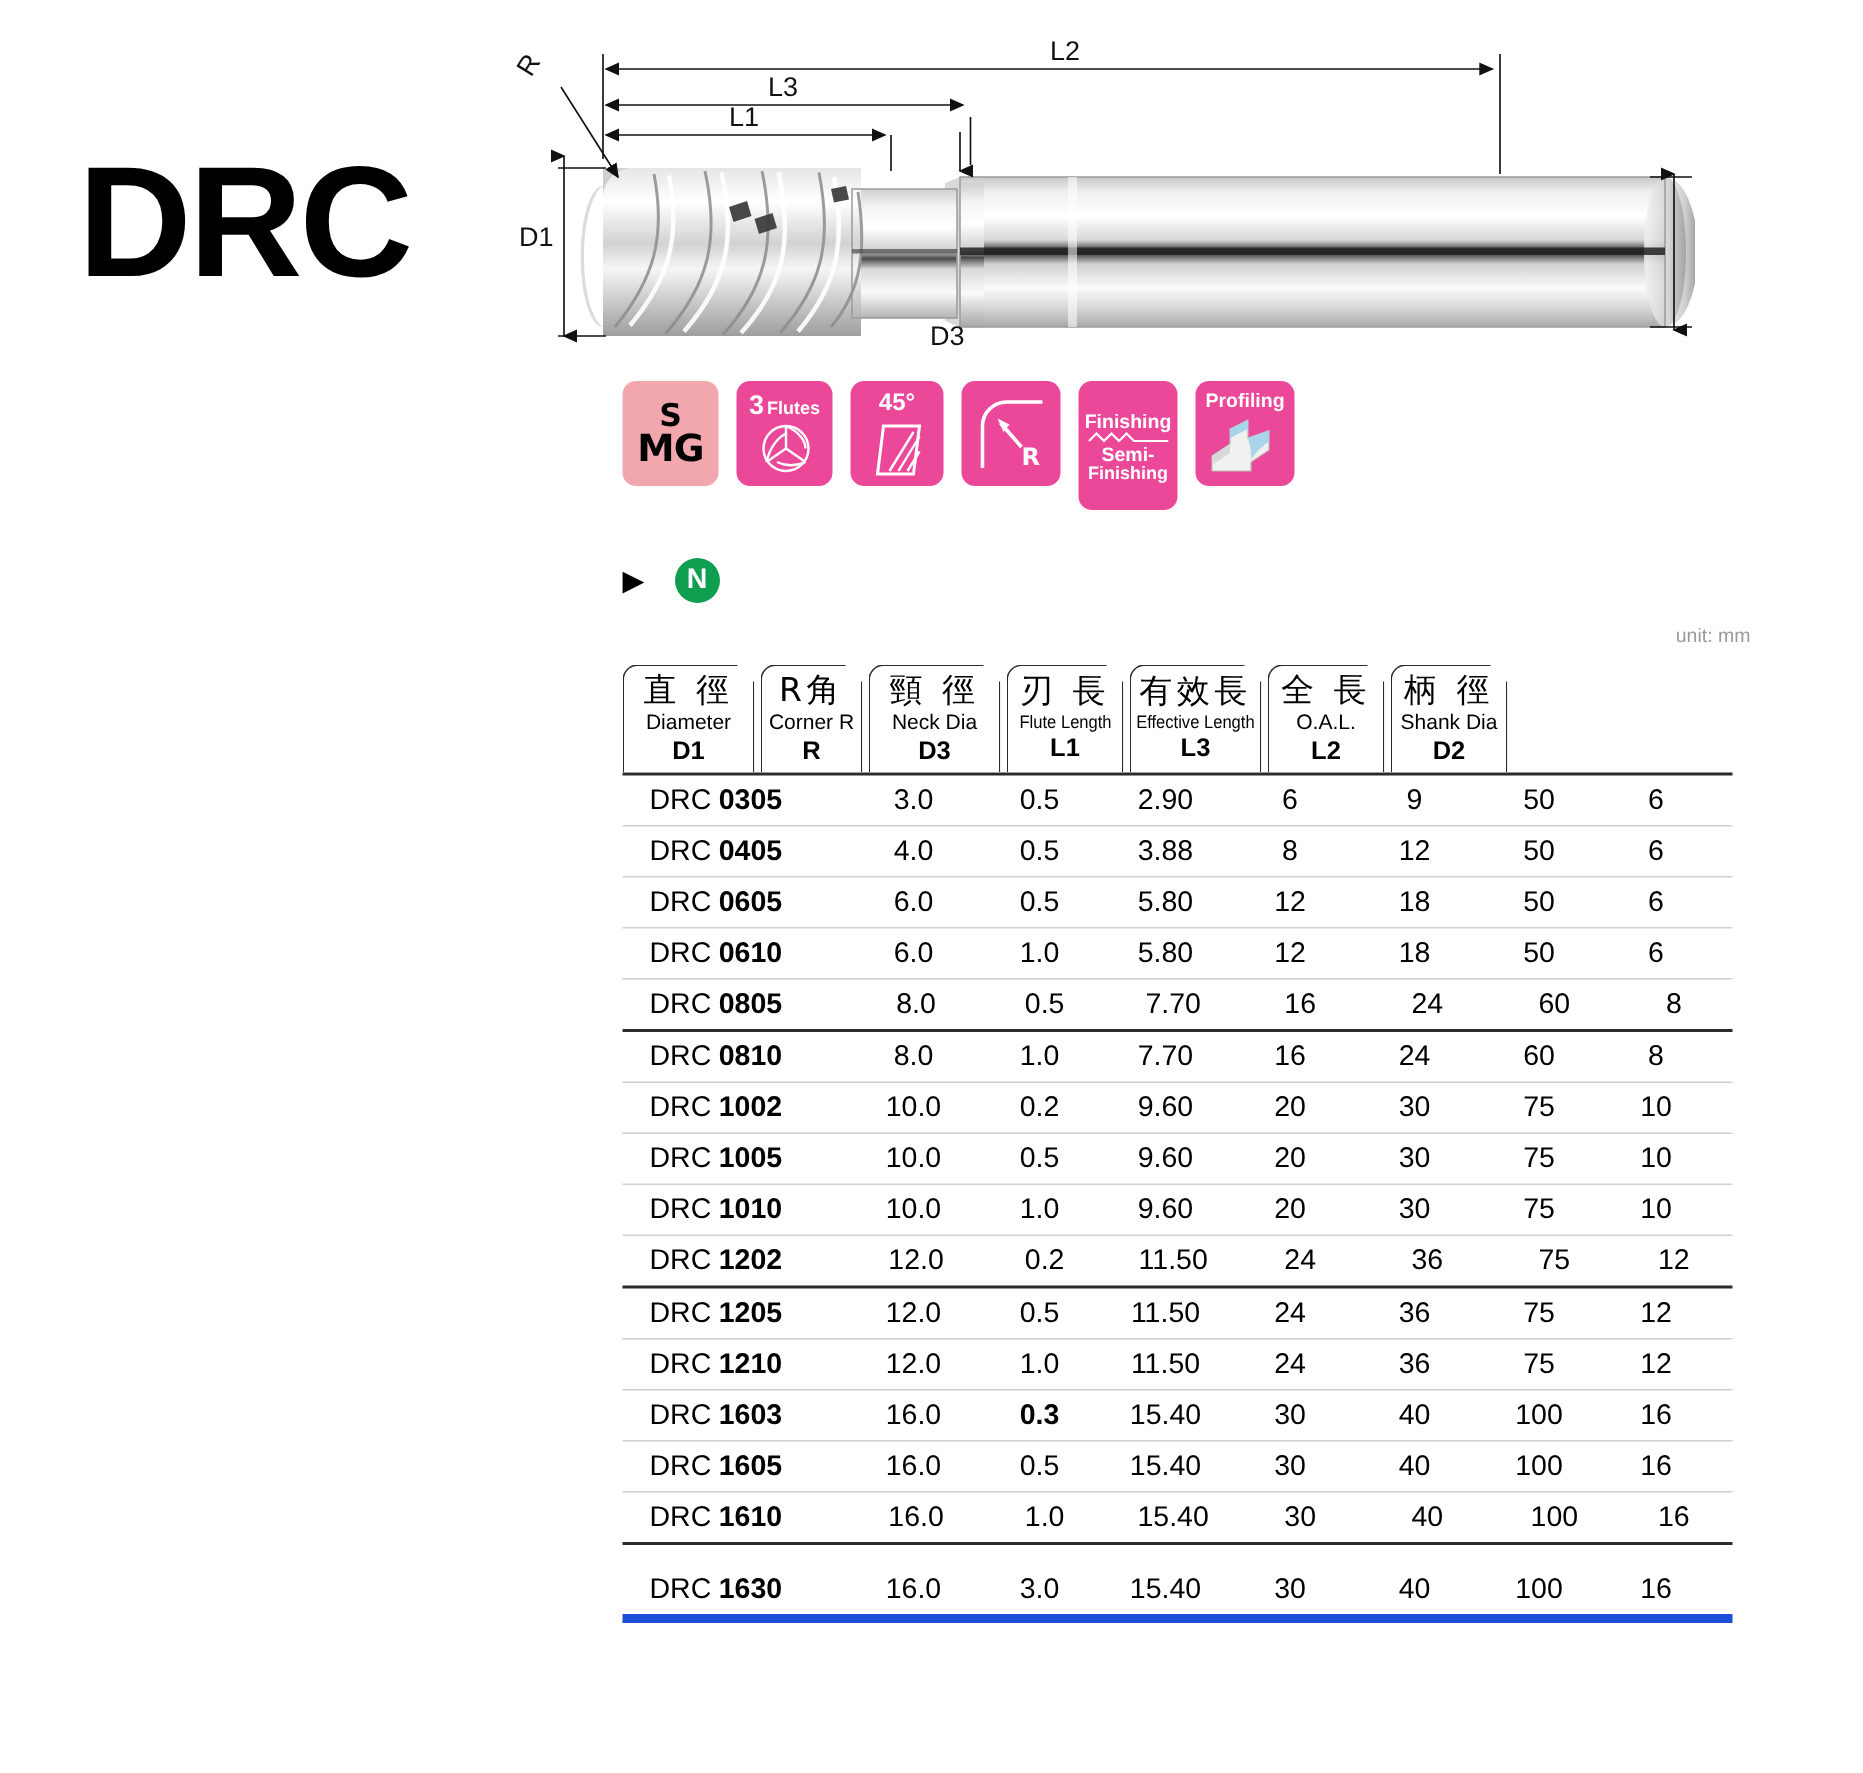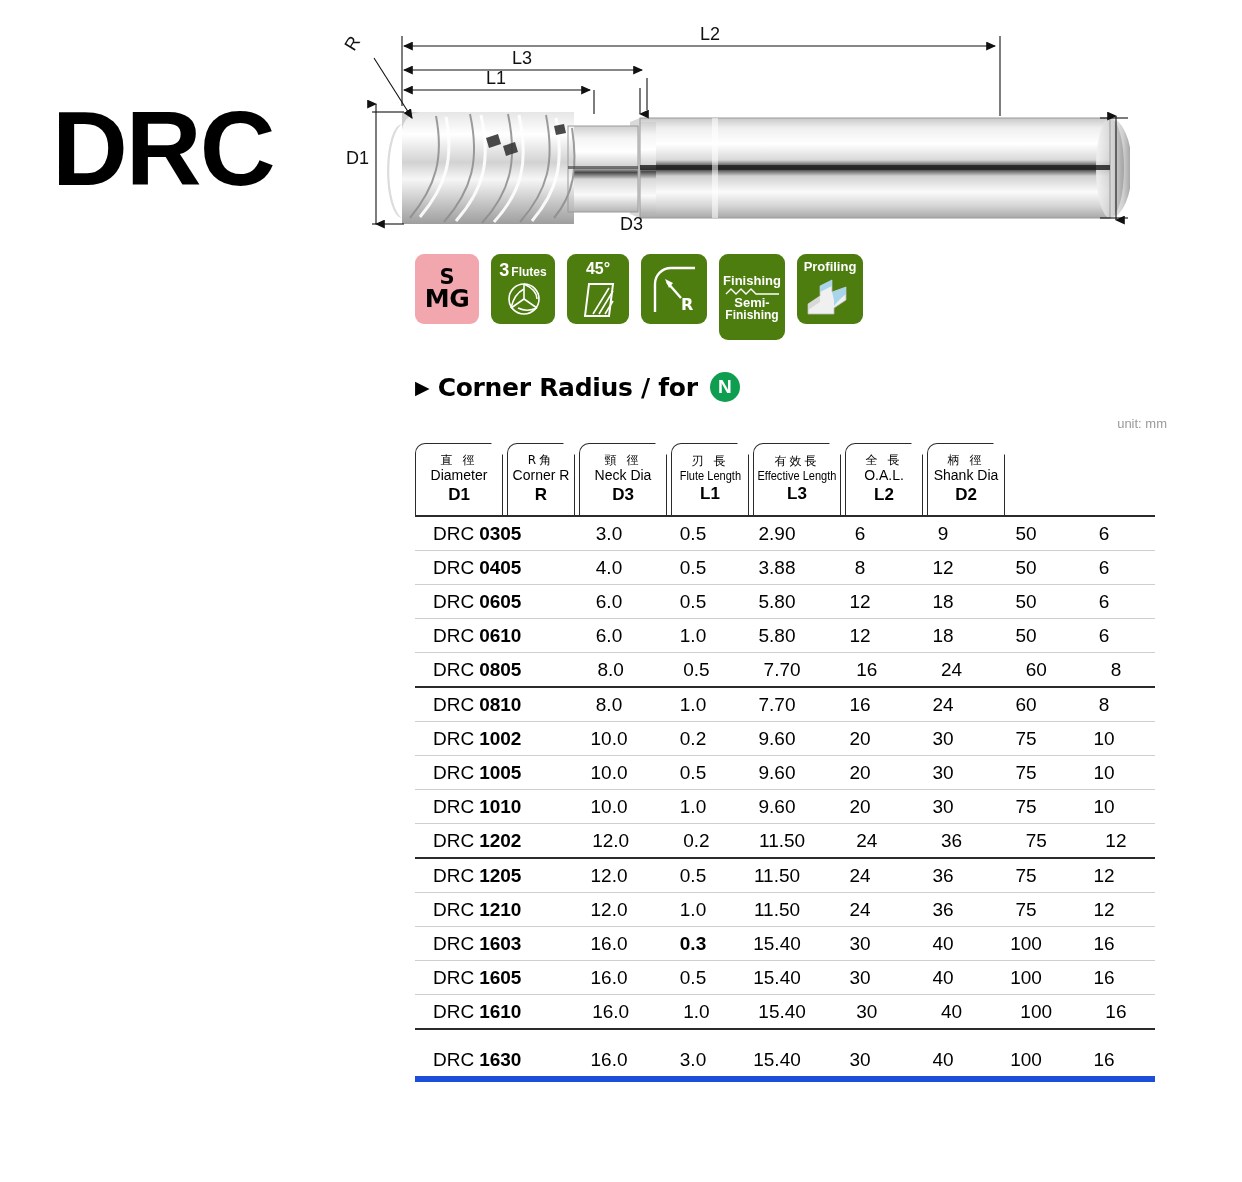--- a/index.html
+++ b/index.html
@@ -11,21 +11,21 @@
     font-size:105px;line-height:92px;font-weight:bold;letter-spacing:-2px;
     font-family:"Liberation Sans","DejaVu Sans",sans-serif;color:#000;
   }
 
   
   #tool-drawing{position:absolute;left:340px;top:18px;width:790px;height:215px;}
   #tool-drawing svg{display:block;}
 
   
   #feature-icons{position:absolute;left:415px;top:254px;height:72px;display:flex;align-items:flex-start;gap:12px;}
-  .fi{position:relative;border-radius:9px;background:#4d7c0f;color:#fff;overflow:hidden;}
+  .fi{position:relative;border-radius:9px;background:#ec4899;color:#fff;overflow:hidden;}
   .fi.smg{background:#f2a7ae;color:#000;width:64px;height:70px;}
   .smg-inner{position:absolute;left:0;top:0;width:100%;height:100%;
     display:flex;flex-direction:column;align-items:center;justify-content:center;line-height:0.92;}
   .smg-s{font-size:21px;font-weight:bold;font-family:"DejaVu Sans",sans-serif;}
   .smg-mg{font-size:25px;font-weight:bold;font-family:"DejaVu Sans",sans-serif;letter-spacing:-0.5px;}
 
   .fi.flutes{width:64px;height:70px;}
   .flutes-top{position:absolute;top:6px;left:0;width:100%;text-align:center;}
   .flutes-n{font-size:18px;font-weight:bold;}
   .flutes-w{font-size:12px;font-weight:bold;margin-left:2px;}
@@ -65,21 +65,21 @@
   
   #spec-table{position:absolute;left:415px;top:443px;width:740px;}
   .thead{display:flex;align-items:stretch;}
   .th{
     position:relative;background:#fff;border:1px solid #2b2b2b;border-bottom:none;
     border-top-left-radius:10px;height:72px;box-sizing:border-box;
     display:flex;flex-direction:column;align-items:center;justify-content:center;
     margin-right:4px;
     clip-path:polygon(0 0, calc(100% - 12px) 0, 100% 12px, 100% 100%, 0 100%);
   }
-  .th .cn{font-size:12px;letter-spacing:3px;font-family:"DejaVu Sans","Liberation Sans",sans-serif;line-height:1.15;}
+  .th .cn{font-size:22px;letter-spacing:3px;font-family:"DejaVu Sans","Liberation Sans",sans-serif;line-height:1.15;}
   .th .en{font-size:14px;line-height:1.25;}
   .th .en.cond{font-size:12px;transform:scaleX(0.92);}
   .th .sym{font-size:17px;font-weight:bold;line-height:1.2;}
   .th.order{justify-content:center;}
   .th.order .cn{font-size:17px;letter-spacing:5px;}
   .th.order .sym{font-size:19px;font-weight:bold;}
 
   .thead-rule{height:2px;background:#2b2b2b;margin-top:0;}
 
   .trow{display:flex;align-items:center;height:33px;border-bottom:1px solid #cfcfcf;}
@@ -295,21 +295,20 @@
       <path d="M14,8 L26,2 L26,8 C22,10 18,12 14,14 z" fill="#a9d5ea"></path>
       <path d="M26,14 L40,9 L40,16 C35,20 31,24 28,28 L28,22 z" fill="#a9d5ea"></path>
       <path d="M2,26 L14,18 L14,24 L2,32 z" fill="#d8d8d8"></path>
     </svg>
   </div>
 </div>
 
 <div id="section-head">
   <div id="en-title-row">
     <span id="title-arrow">▶</span>
-    <span id="en-title">Corner Radius / for</span>
     <span id="material-badge">N</span>
   </div>
   <div id="unit-note">unit: mm</div>
 </div>
 
 <div id="spec-table">
   <div class="thead" id="thead">
       <div class="th" style="width: 88px;">
         <div class="cn">直  徑</div>
         <div class="en">Diameter</div>

